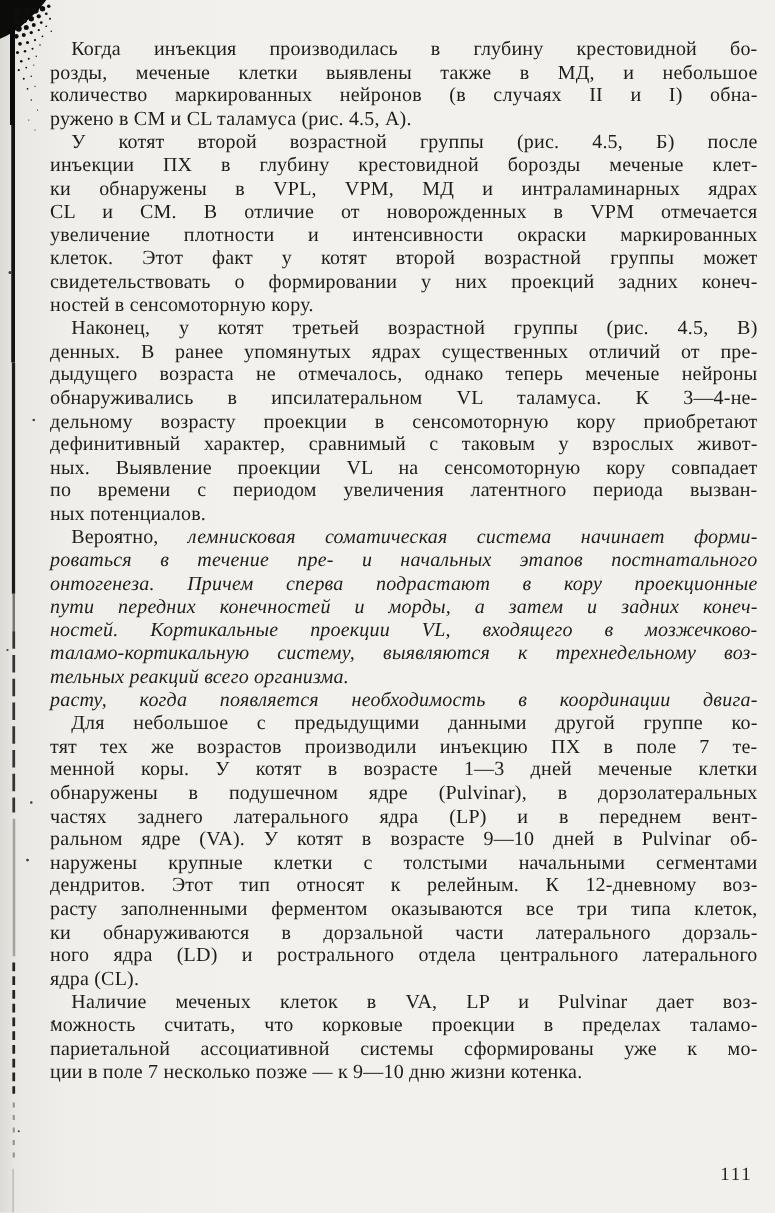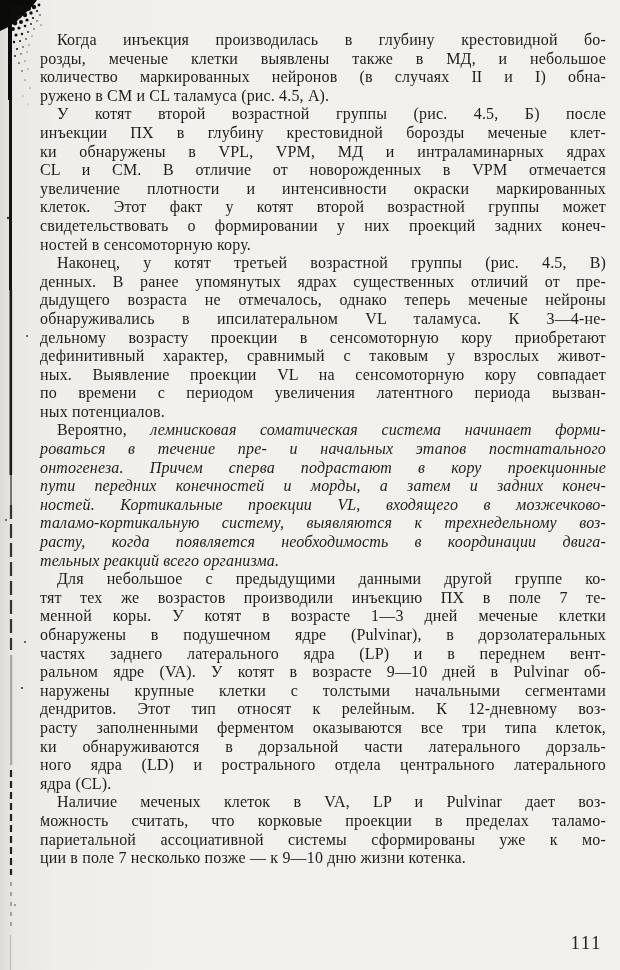--- a/index.html
+++ b/index.html
@@ -46,21 +46,21 @@
   }
   .line.first { text-indent: 17px; }
   .line.last {
     text-align-last: left;
     -moz-text-align-last: left;
   }
   .page-number {
     position: absolute;
     top: 932px;
     right: 18px;
-    font-size: 19px;
+    font-size: 15px;
     letter-spacing: 1.5px;
     color: #24231f;
   }
 </style>
 </head>
 <body>
 
 <div class="page">
 
   <svg class="scan-artifacts" width="70" height="970" viewBox="0 0 70 970" xmlns="http://www.w3.org/2000/svg">
@@ -162,22 +162,22 @@
         <div class="line">по времени с периодом увеличения латентного периода вызван-</div>
         <div class="line last">ных потенциалов.</div>
       </div>
       <div class="para italic">
         <div class="line first"><span class="lead">Вероятно, </span>лемнисковая соматическая система начинает форми-</div>
         <div class="line">роваться в течение пре- и начальных этапов постнатального</div>
         <div class="line">онтогенеза. Причем сперва подрастают в кору проекционные</div>
         <div class="line">пути передних конечностей и морды, а затем и задних конеч-</div>
         <div class="line">ностей. Кортикальные проекции VL, входящего в мозжечково-</div>
         <div class="line">таламо-кортикальную систему, выявляются к трехнедельному воз-</div>
+        <div class="line last">тельных реакций всего организма.</div>
         <div class="line">расту, когда появляется необходимость в координации двига-</div>
-        <div class="line last">тельных реакций всего организма.</div>
       </div>
       <div class="para">
         <div class="line first">Для небольшое с предыдущими данными другой группе ко-</div>
         <div class="line">тят тех же возрастов производили инъекцию ПХ в поле 7 те-</div>
         <div class="line">менной коры. У котят в возрасте 1—3 дней меченые клетки</div>
         <div class="line">обнаружены в подушечном ядре (Pulvinar), в дорзолатеральных</div>
         <div class="line">частях заднего латерального ядра (LP) и в переднем вент-</div>
         <div class="line">ральном ядре (VA). У котят в возрасте 9—10 дней в Pulvinar об-</div>
         <div class="line">наружены крупные клетки с толстыми начальными сегментами</div>
         <div class="line">дендритов. Этот тип относят к релейным. К 12-дневному воз-</div>

